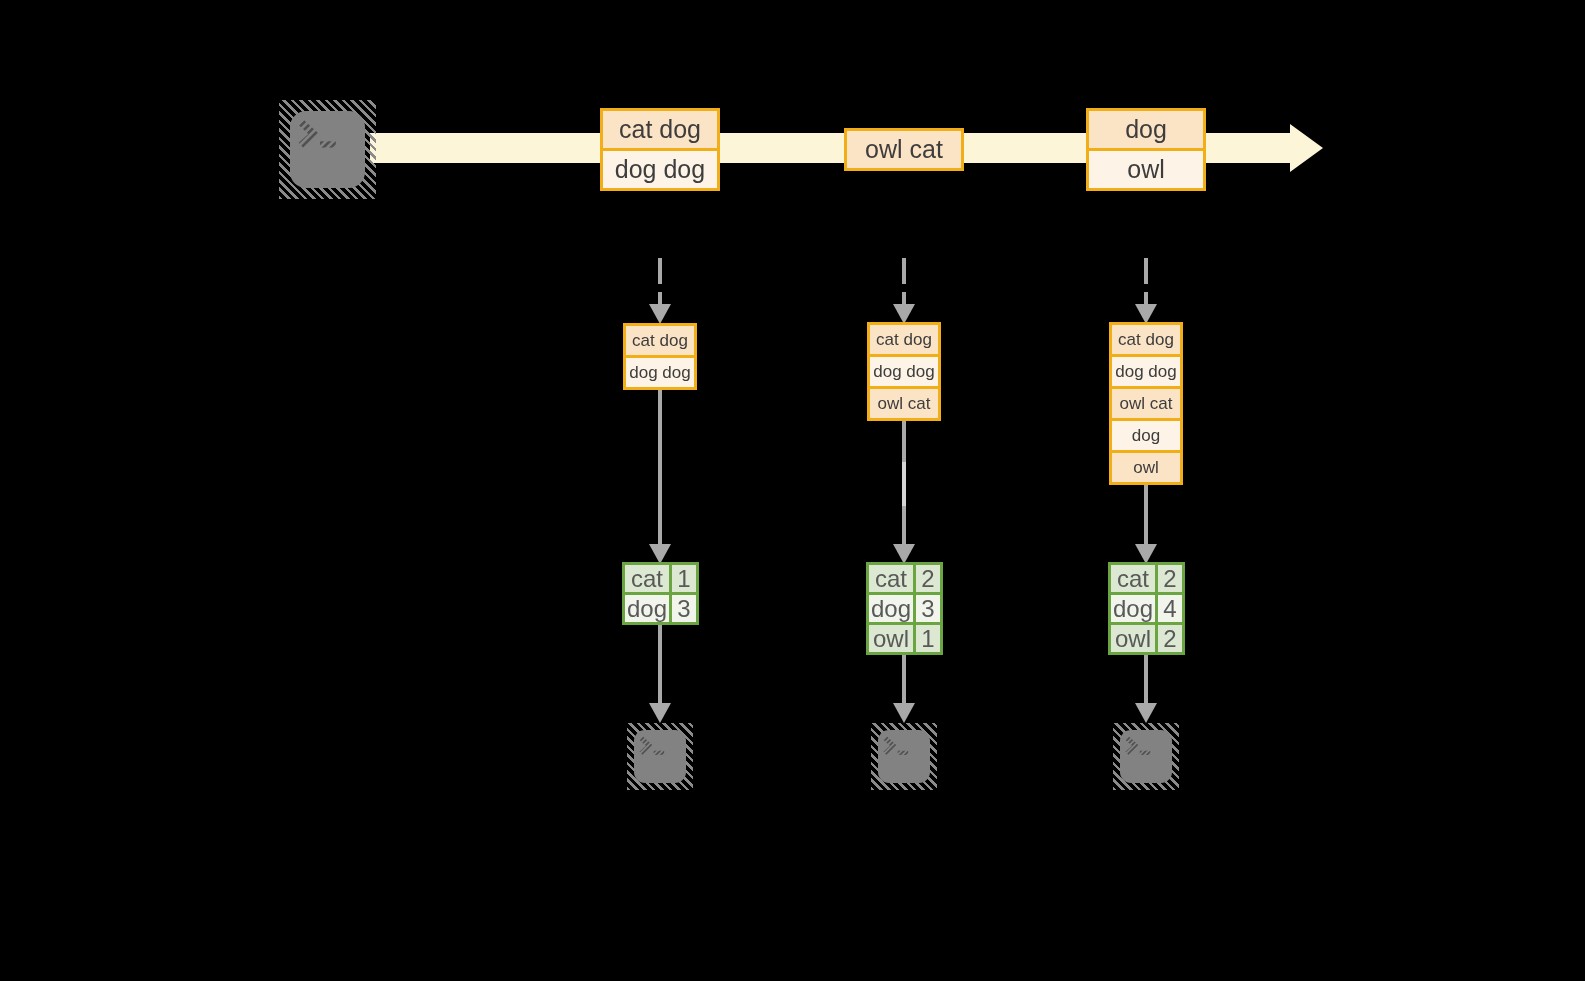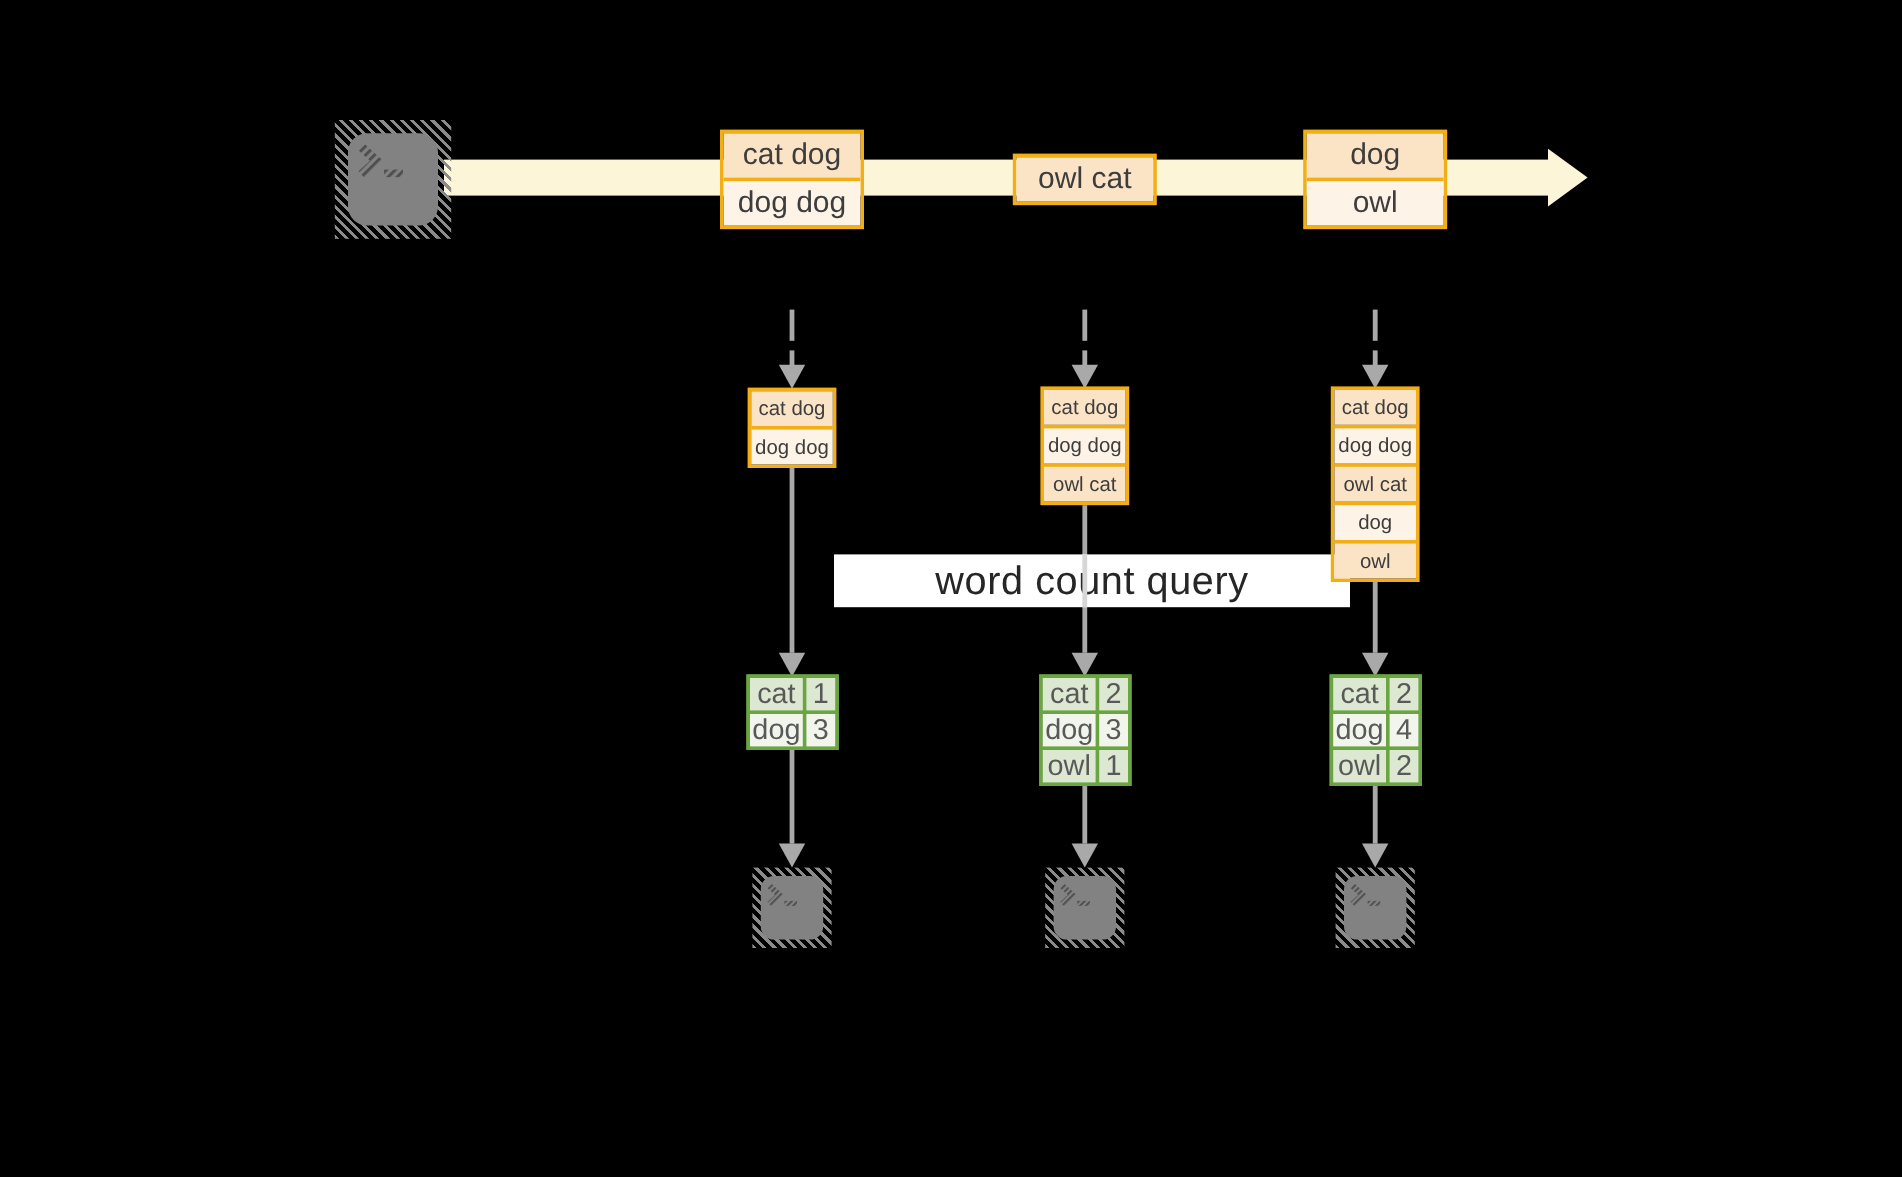--- a/index.html
+++ b/index.html
@@ -131,23 +131,20 @@
     <div class="wrow">owl cat</div>
   </div>
   <div class="wbox" style="left:1109px;top:322px">
     <div class="wrow">cat dog</div>
     <div class="wrow">dog dog</div>
     <div class="wrow">owl cat</div>
     <div class="wrow">dog</div>
     <div class="wrow">owl</div>
   </div>
 
-  <div class="query-band">
-    <span>word count query</span>
-  </div>
   <div class="query-cross"></div>
 
   <div class="vline" style="left:660px;top:390px;height:154px"></div>
   <div class="ahead" style="left:660px;top:544px"></div>
 
   <div class="vline" style="left:904px;top:421px;height:123px"></div>
   <div class="ahead" style="left:904px;top:544px"></div>
 
   <div class="vline" style="left:1146px;top:485px;height:59px"></div>
   <div class="ahead" style="left:1146px;top:544px"></div>

